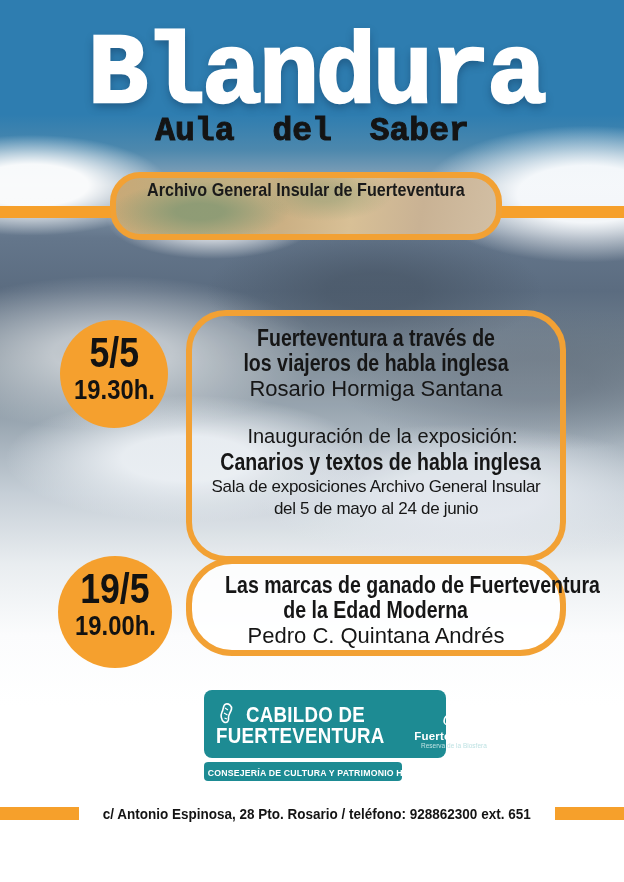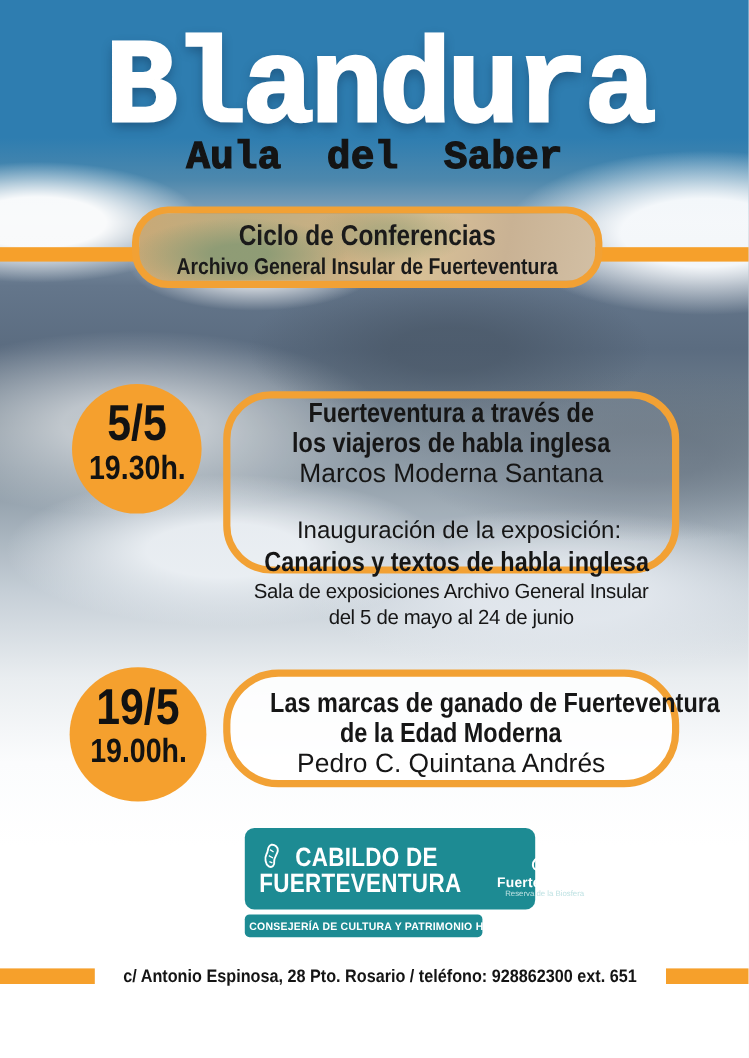--- a/index.html
+++ b/index.html
@@ -56,21 +56,21 @@
   .c1 { left:60px; top:320px; width:108px; height:108px; }
   .c2 { left:58px; top:556px; width:114px; height:112px; }
   .date-circle .date { display:block; margin-top:11px; font-size:42px; font-weight:bold; line-height:44px; }
   .date-circle .time { display:block; font-size:28px; font-weight:bold; line-height:30px; }
 
   .event-box {
     position:absolute; left:186px; width:380px; box-sizing:border-box;
     border:6px solid #f2a134; border-radius:40px;
     text-align:center; color:#161616; z-index:2;
   }
-  .b1 { top:326px; height:152px; background:rgba(255,255,255,0.07); }
+  .b1 { top:310px; height:252px; background:rgba(255,255,255,0.07); padding-top:10px; }
   .b2 { top:558px; height:98px; background:rgba(255,255,255,0.85); border-radius:46px; padding-top:9px; }
   .ev-bold  { font-size:23px; font-weight:bold; line-height:25px; white-space:nowrap; }
   .ev-reg   { font-size:22px; line-height:26px; white-space:nowrap; }
   .ev-reg-s { font-size:17px; line-height:22px; letter-spacing:-0.3px; white-space:nowrap; }
   .spacer1 { height:22px; }
   .ev-intro { font-size:20px; line-height:25px;margin-left:13px; }
   .ev-expo  { font-size:23px; font-weight:bold; line-height:27px;text-align:center; }
 
   .cabildo {
     position:absolute; left:204px; top:690px; width:242px; height:68px; box-sizing:border-box;
@@ -107,32 +107,31 @@
 <body>
 
 <div class="poster">
 
   <h1 class="title mono">Blandura</h1>
   <div class="subtitle mono">Aula del Saber</div>
 
   <div class="orange-band"></div>
 
   <div class="conf-box">
-    <div class="conf-l1"><span class="cond">Ciclo de Conferencias</span></div>
     <div class="conf-l2"><span class="cond">Archivo General Insular de Fuerteventura</span></div>
   </div>
 
   <div class="date-circle c1">
     <span class="date"><span class="cond">5/5</span></span>
     <span class="time"><span class="cond">19.30h.</span></span>
   </div>
   <div class="event-box b1">
     <div class="ev-bold"><span class="cond">Fuerteventura a través de</span></div>
     <div class="ev-bold"><span class="cond">los viajeros de habla inglesa</span></div>
-    <div class="ev-reg">Marcos Moderna Santana</div>
+    <div class="ev-reg">Rosario Hormiga Santana</div>
     <div class="spacer1"></div>
     <div class="ev-intro">Inauguración de la exposición:</div>
     <div class="ev-expo"><span class="cond">Canarios y textos de habla inglesa</span></div>
     <div class="ev-reg-s">Sala de exposiciones Archivo General Insular</div>
     <div class="ev-reg-s">del 5 de mayo al 24 de junio</div>
   </div>
 
   <div class="date-circle c2">
     <span class="date"><span class="cond">19/5</span></span>
     <span class="time"><span class="cond">19.00h.</span></span>

